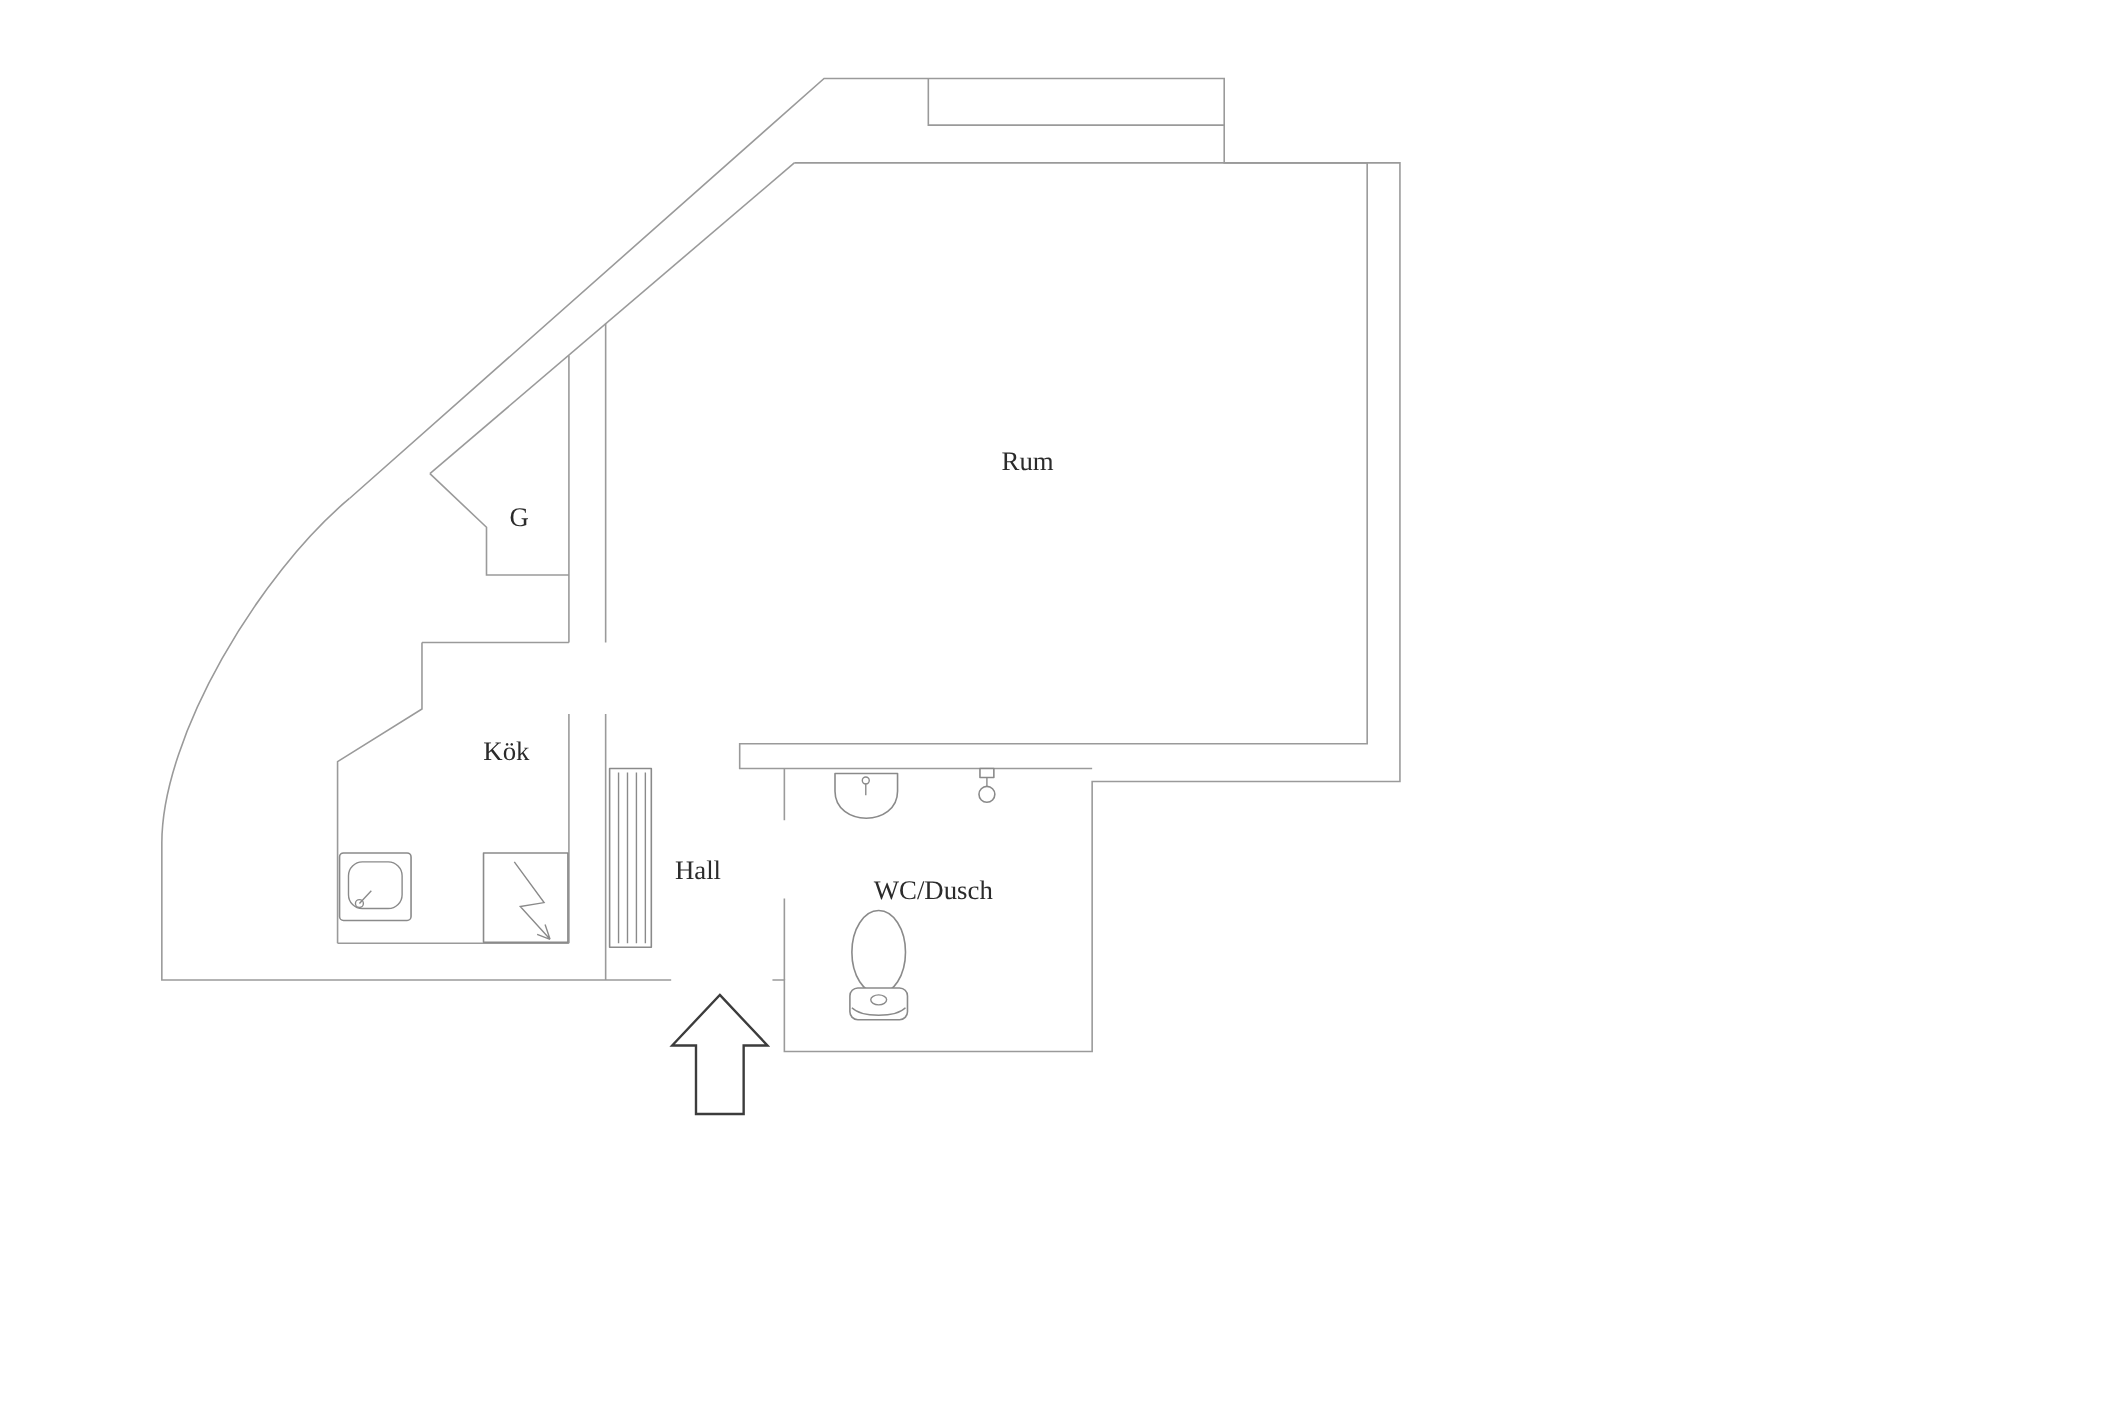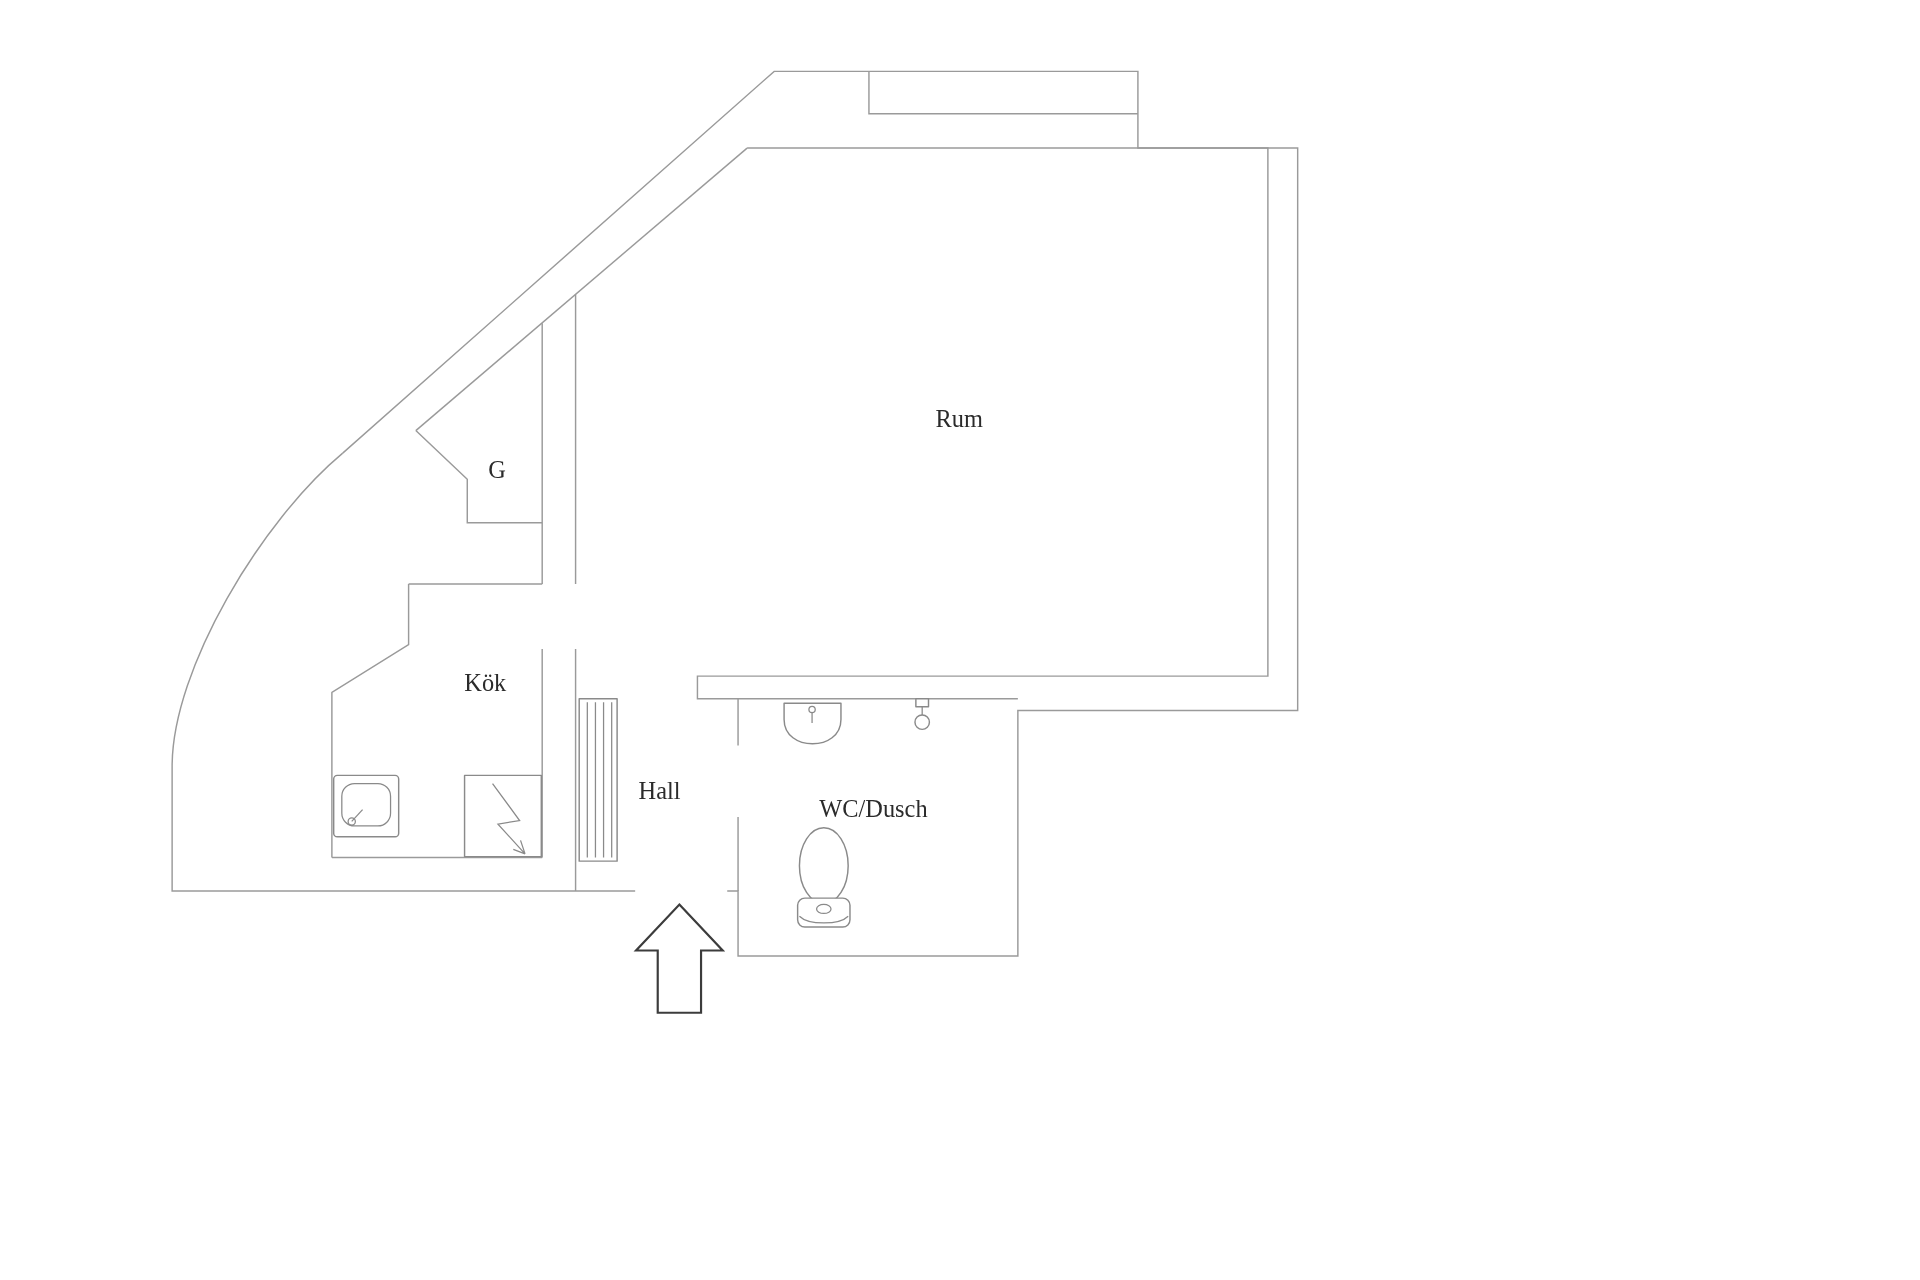--- a/index.html
+++ b/index.html
@@ -6,21 +6,20 @@
     margin: 0;
     padding: 0;
     background: #ffffff;
   }
   .stage {
     position: relative;
     width: 1733px;
     height: 1280px;
     background: var(--background, #ffffff);
     overflow: hidden;
-    margin-left: 25px;
   }
   .stage svg {
     position: absolute;
     left: 0;
     top: 0;
     width: 100%;
     height: 100%;
   }
   .wall {
     fill: none;

